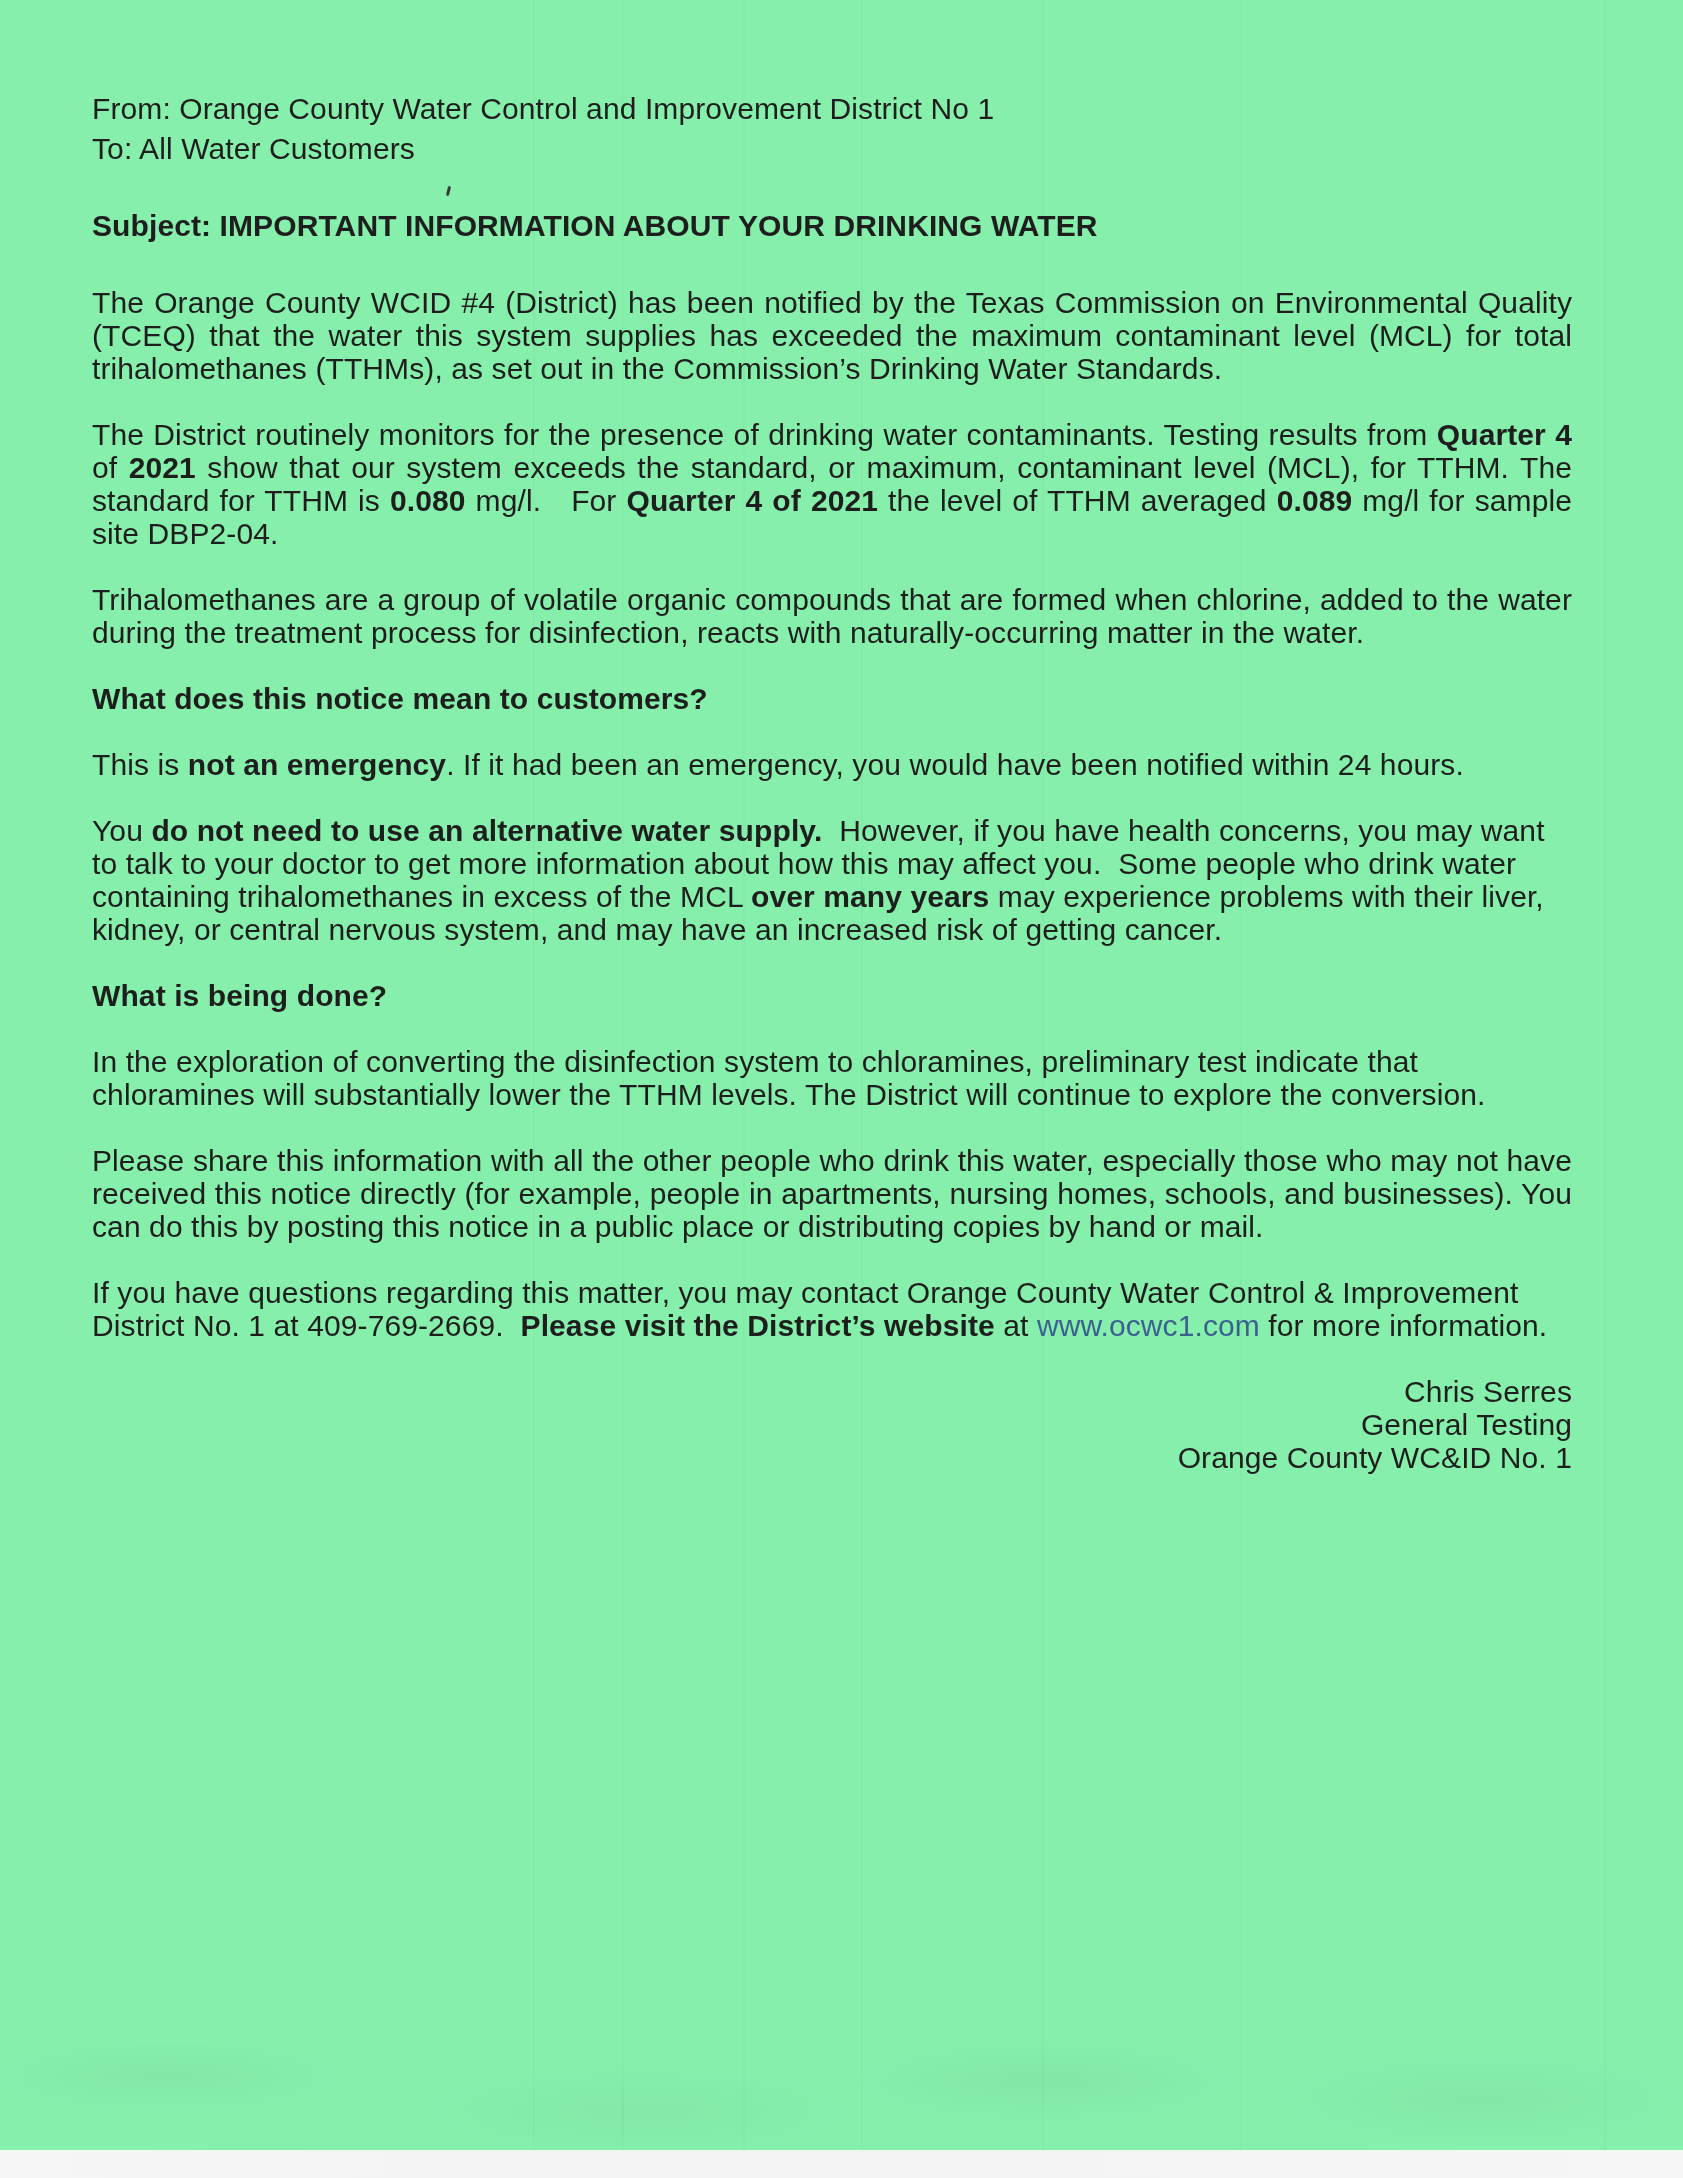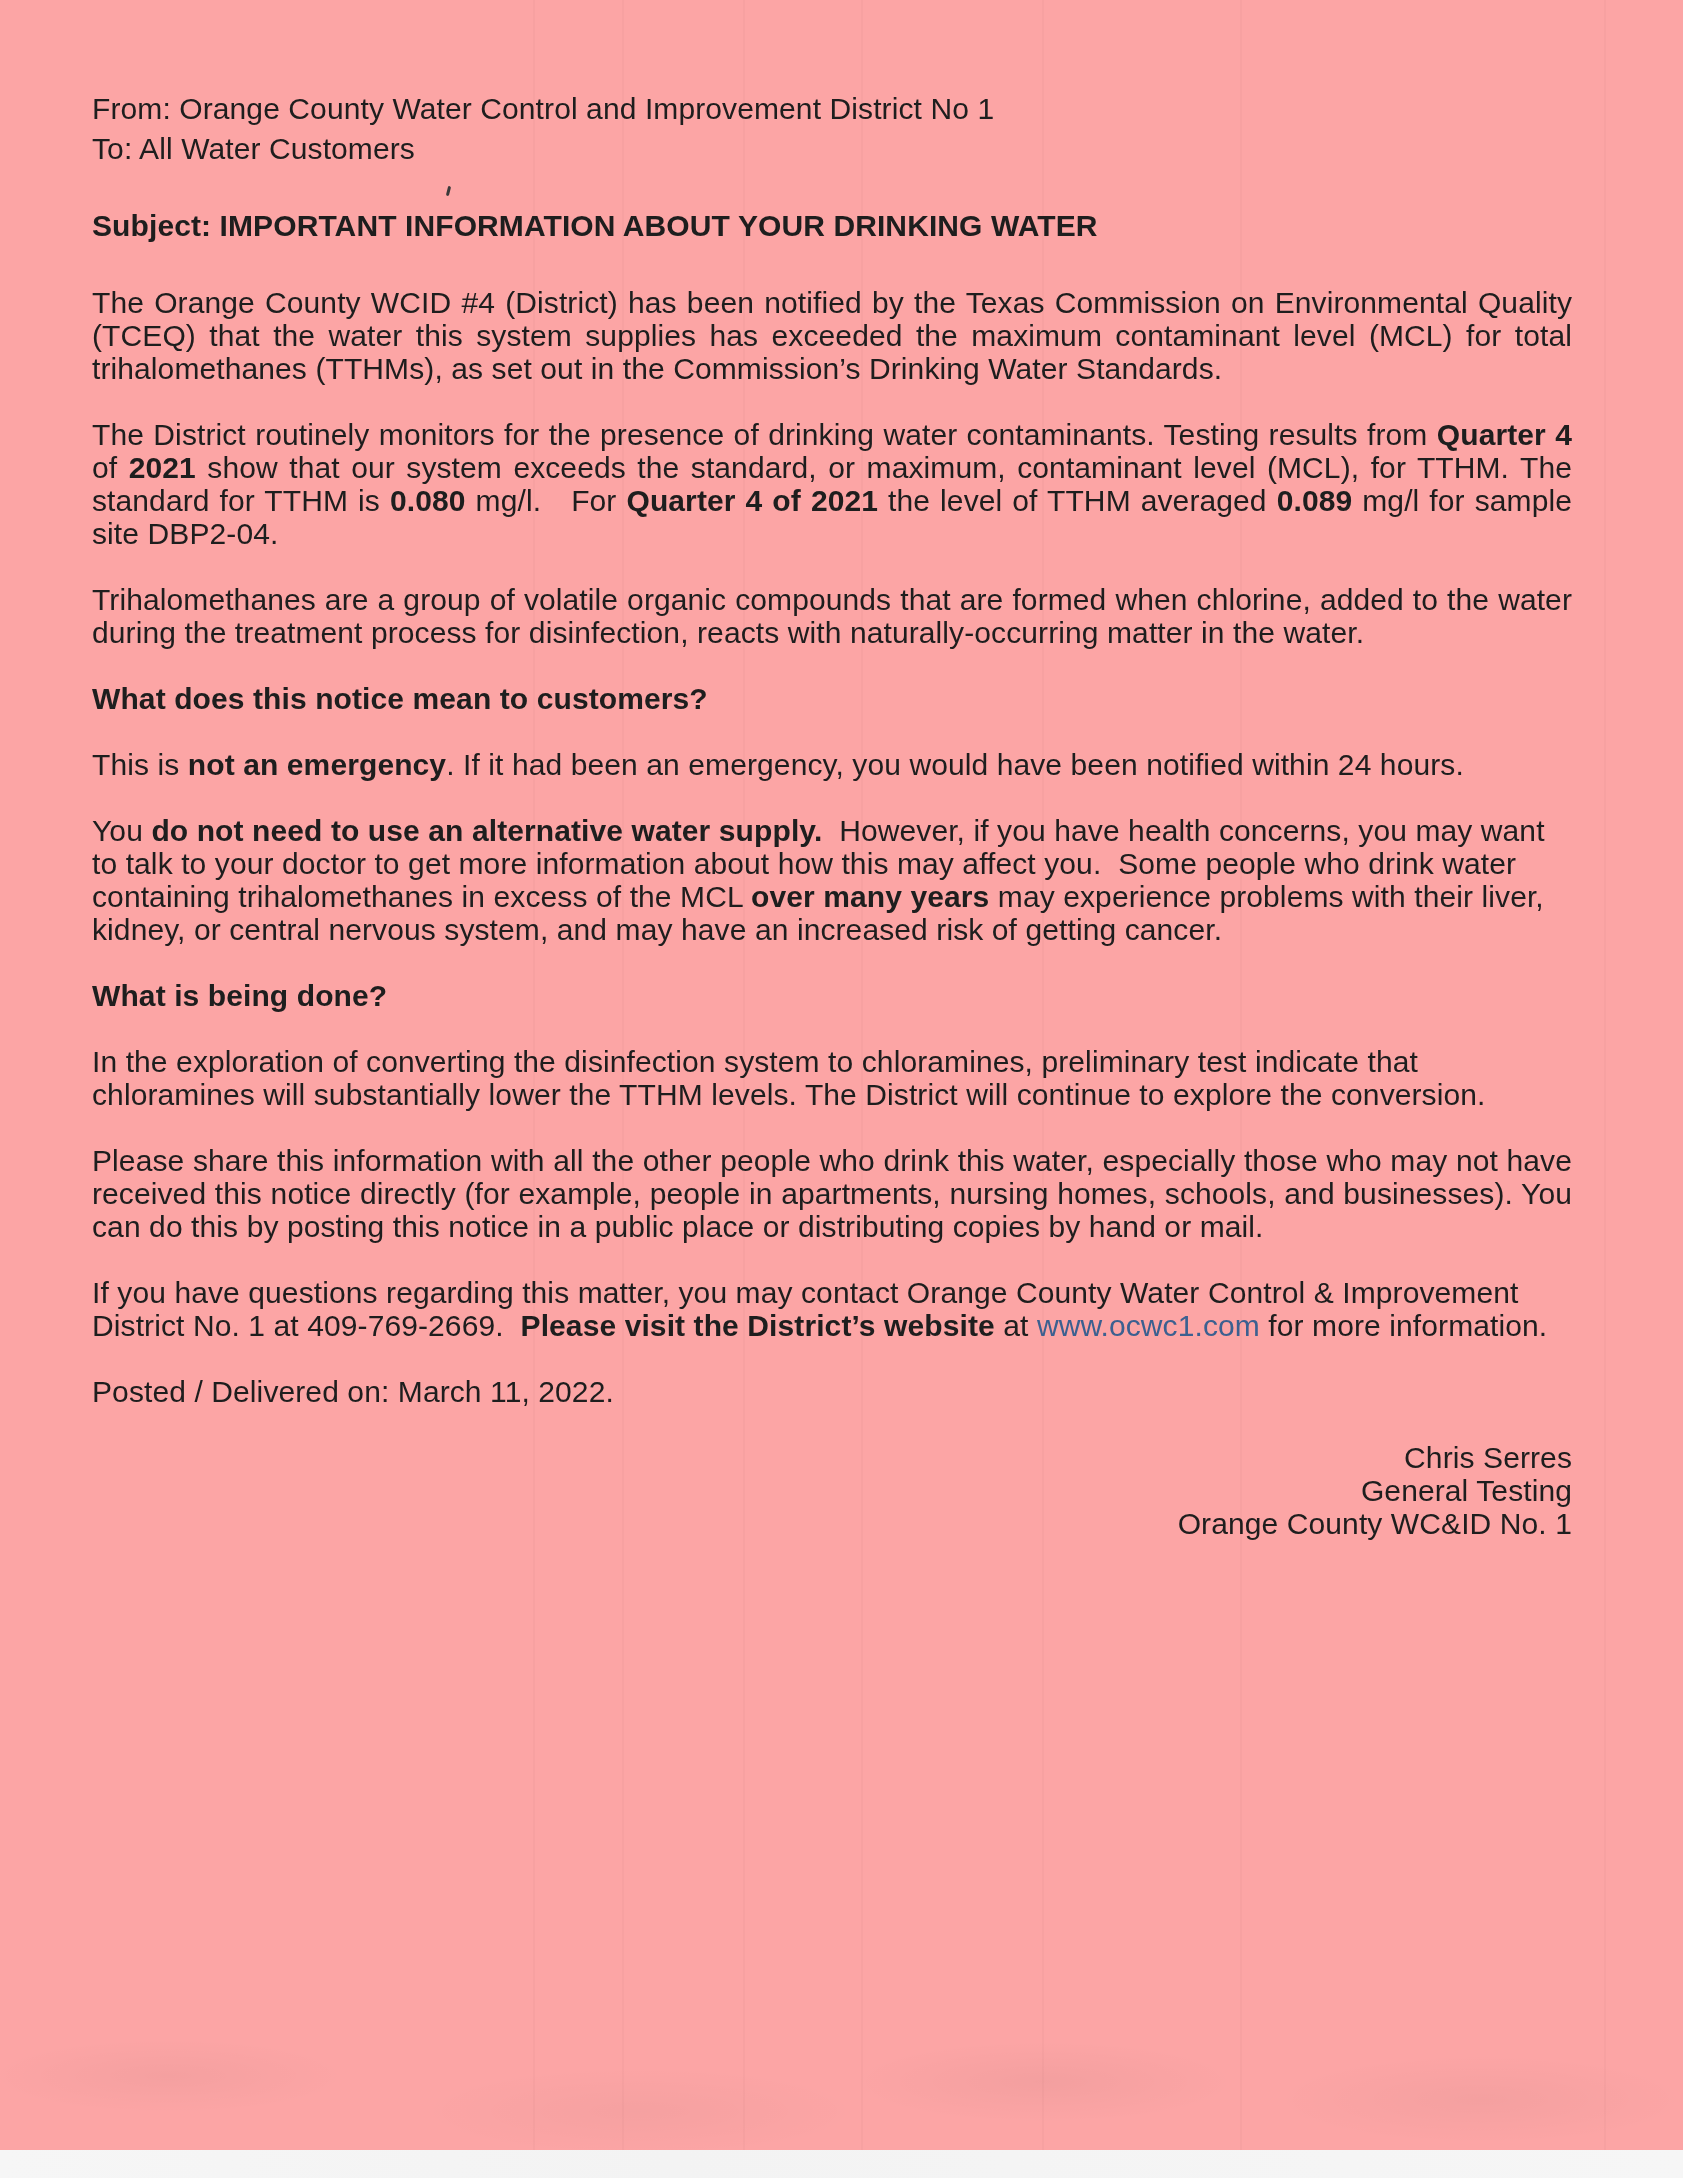--- a/index.html
+++ b/index.html
@@ -1,19 +1,19 @@
 <!DOCTYPE html>
 <html><head>
 <meta charset="utf-8">
 <style>
   html, body { margin:0; padding:0; background:#ffffff; }
   .page {
     position:relative;
     width:1683px; height:2178px;
-    background:#fca5a5;
+    background:#86efac;
     overflow:hidden;
     font-family:"Liberation Sans","DejaVu Sans",sans-serif;
     font-size:30px;
     line-height:33px;
     color:#1e1e1e;
     letter-spacing:0.1px;
   }
   .content { position:absolute; left:92px; top:89px; width:1480px; }
   .hdr { line-height:40px; margin:0 0 40px 0; }
   .para { margin:12px 0 33px 0; }
@@ -89,21 +89,20 @@
     <div class="para"><span>You </span><span class="b">do not need to use an alternative water supply.</span><span>&nbsp; However, if you have health concerns, you may want to talk to your doctor to get more information about how this may affect you.&nbsp; Some people who drink water containing trihalomethanes in excess of the MCL </span><span class="b">over many years</span><span> may experience problems with their liver, kidney, or central nervous system, and may have an increased risk of getting cancer.</span></div>
 
     <div class="para b">What is being done?</div>
 
     <div class="para"><span>In the exploration of converting the disinfection system to chloramines, preliminary test indicate that chloramines will substantially lower the TTHM levels. The District will continue to explore the conversion.</span></div>
 
     <div class="para justify"><span>Please share this information with all the other people who drink this water, especially those who may not have received this notice directly (for example, people in apartments, nursing homes, schools, and businesses). You can do this by posting this notice in a public place or distributing copies by hand or mail.</span></div>
 
     <div class="para"><span>If you have questions regarding this matter, you may contact Orange County Water Control &amp; Improvement District No. 1 at 409-769-2669.&nbsp; </span><span class="b">Please visit the District’s website</span><span> at </span><span class="link">www.ocwc1.com</span><span> for more information.</span></div>
 
-    <div class="para">Posted / Delivered on: March 11, 2022.</div>
 
     <div class="sig">
       <div>Chris Serres</div>
       <div>General Testing</div>
       <div>Orange County WC&amp;ID No. 1</div>
     </div>
 
   </div>
 </div>
 

